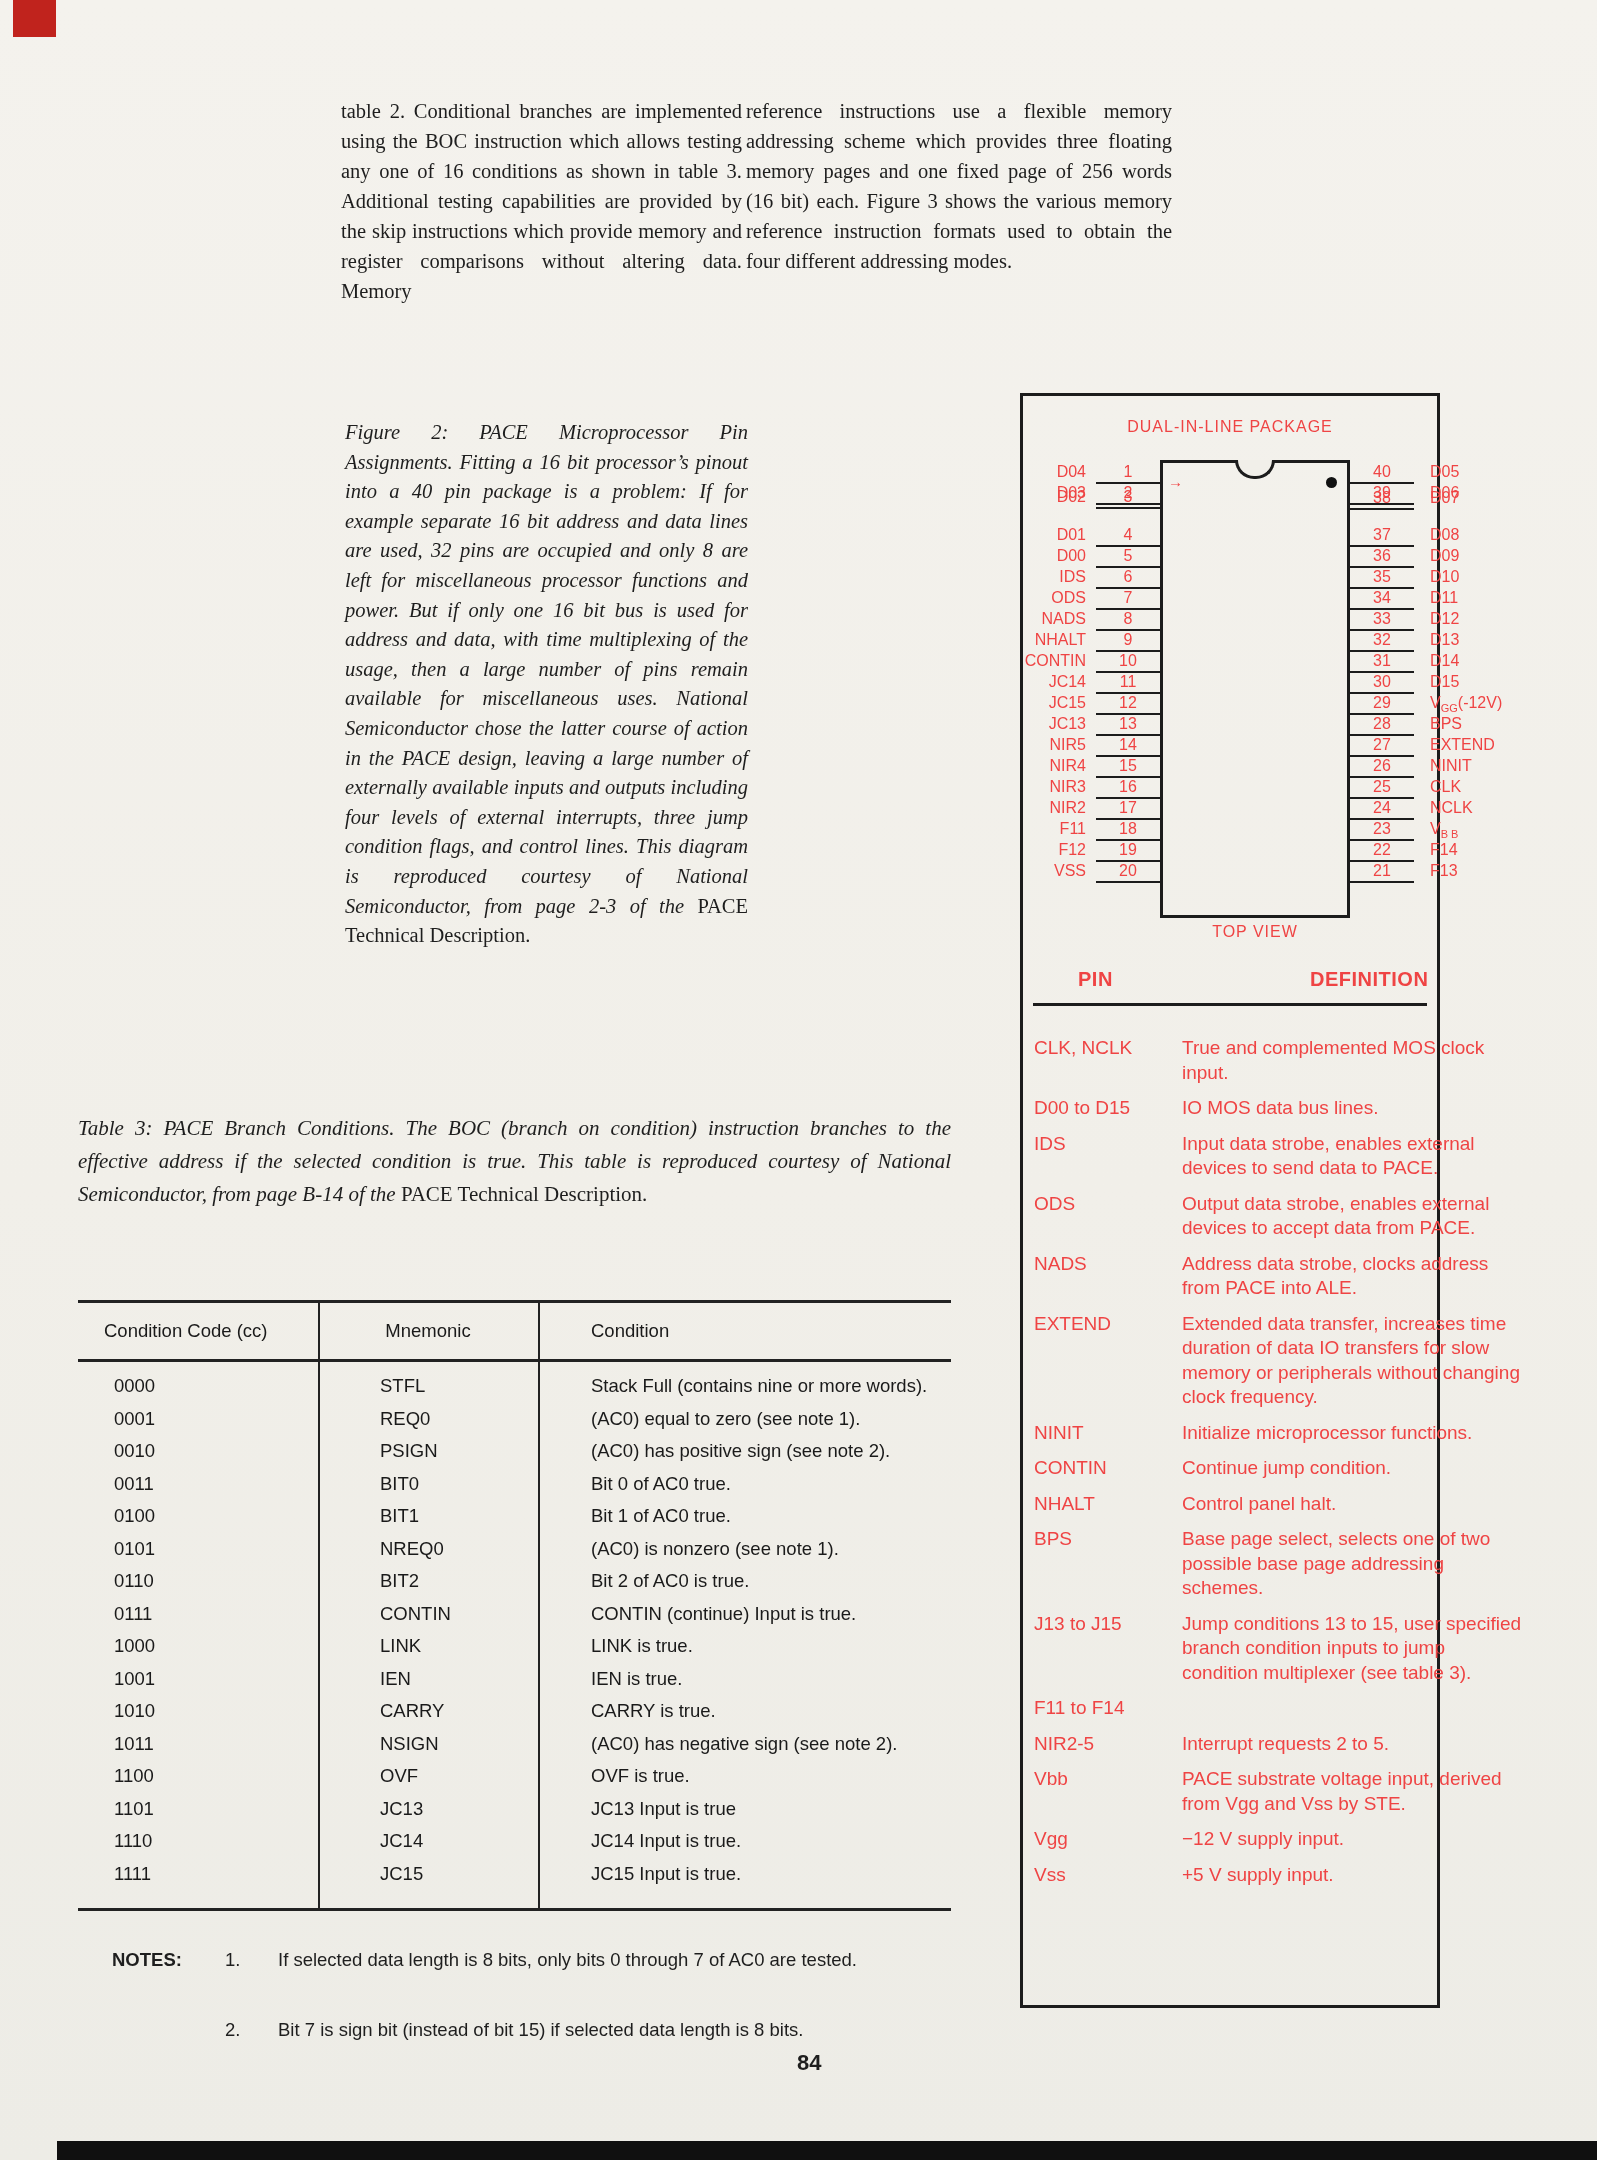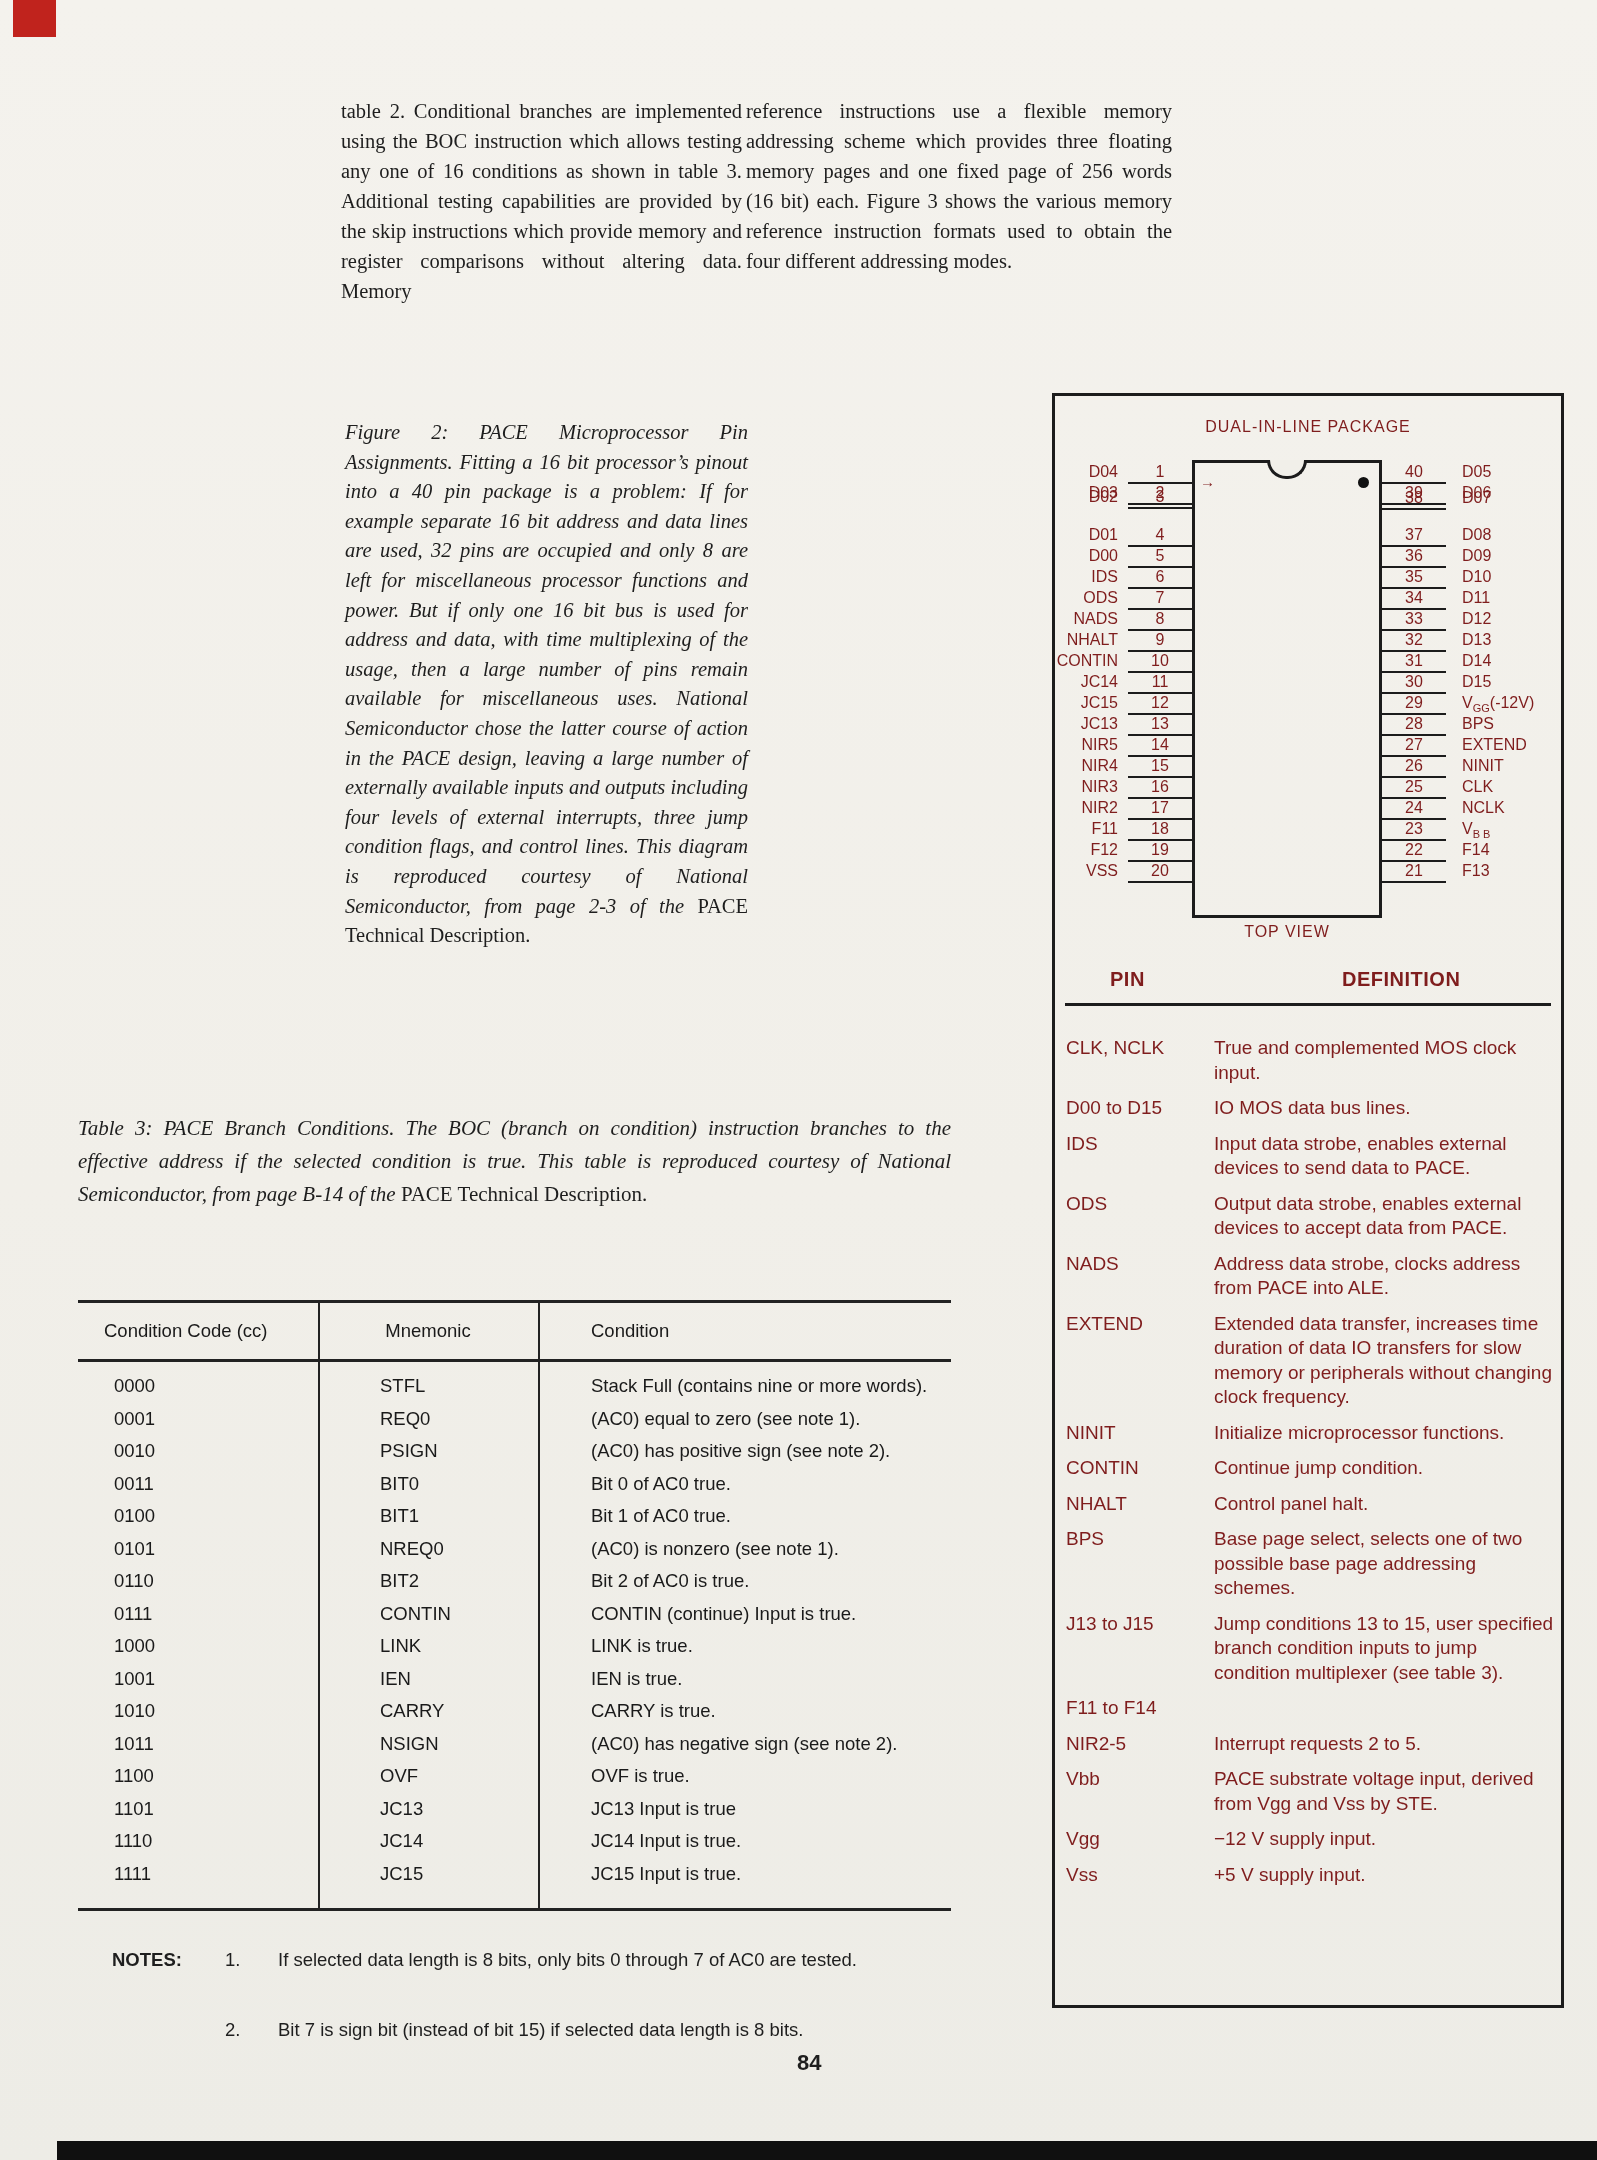--- a/index.html
+++ b/index.html
@@ -12,23 +12,23 @@
   .bottom-bar{position:absolute;left:57px;right:0;bottom:0;height:19px;background:#101010;}
   
   .col{position:absolute;font-size:20.5px;line-height:30px;text-align:justify;margin:0;}
   .col-a{left:341px;top:96px;width:401px;}
   .col-b{left:746px;top:96px;width:426px;}
   
   .figcap{position:absolute;left:341px;top:414px;width:403px;margin:4px;
           font-style:italic;font-size:20.5px;line-height:29.6px;text-align:justify;}
   .upright{font-style:normal;}
   
-  .figbox{position:absolute;left:1020px;top:393px;width:512px;height:1615px;
+  .figbox{position:absolute;left:1020px;top:393px;width:420px;height:1615px;
           border:3px solid #1c1c1c;box-sizing:border-box;
-          font-family:"Liberation Sans",sans-serif;color:#7f1d1d;margin-left:32px;}
+          font-family:"Liberation Sans",sans-serif;color:#ef4444;}
   .dip-title{position:absolute;top:22px;left:0;width:100%;text-align:center;
              font-size:16px;letter-spacing:1px;}
   .chip{position:absolute;left:137px;top:64px;width:184px;height:452px;border:3px solid #1c1c1c;}
   .notch{position:absolute;left:50%;transform:translateX(-50%);top:-3px;width:34px;height:16px;
          background:#f1efe9;border:3px solid #1c1c1c;border-top:none;border-radius:0 0 20px 20px;}
   .dot{position:absolute;right:10px;top:14px;width:11px;height:11px;border-radius:50%;background:#111;}
   .arrow{position:absolute;left:5px;top:10px;font-size:15px;}
   .pin-row{position:absolute;height:22px;display:flex;align-items:flex-start;font-size:16px;}
   .pin-left{left:0;width:137px;justify-content:flex-end;}
   .pin-right{left:327px;width:182px;}

